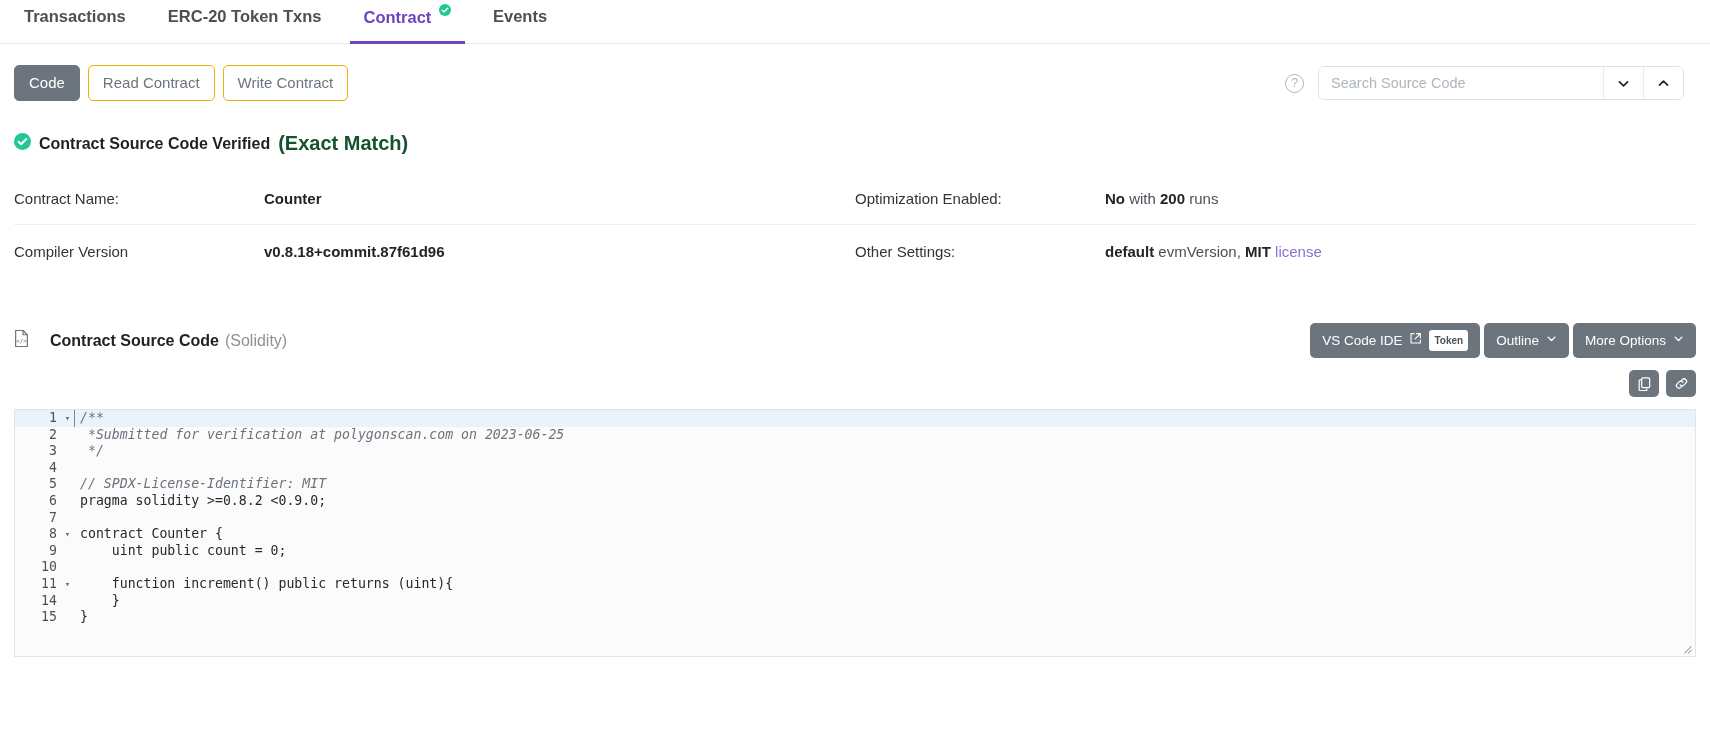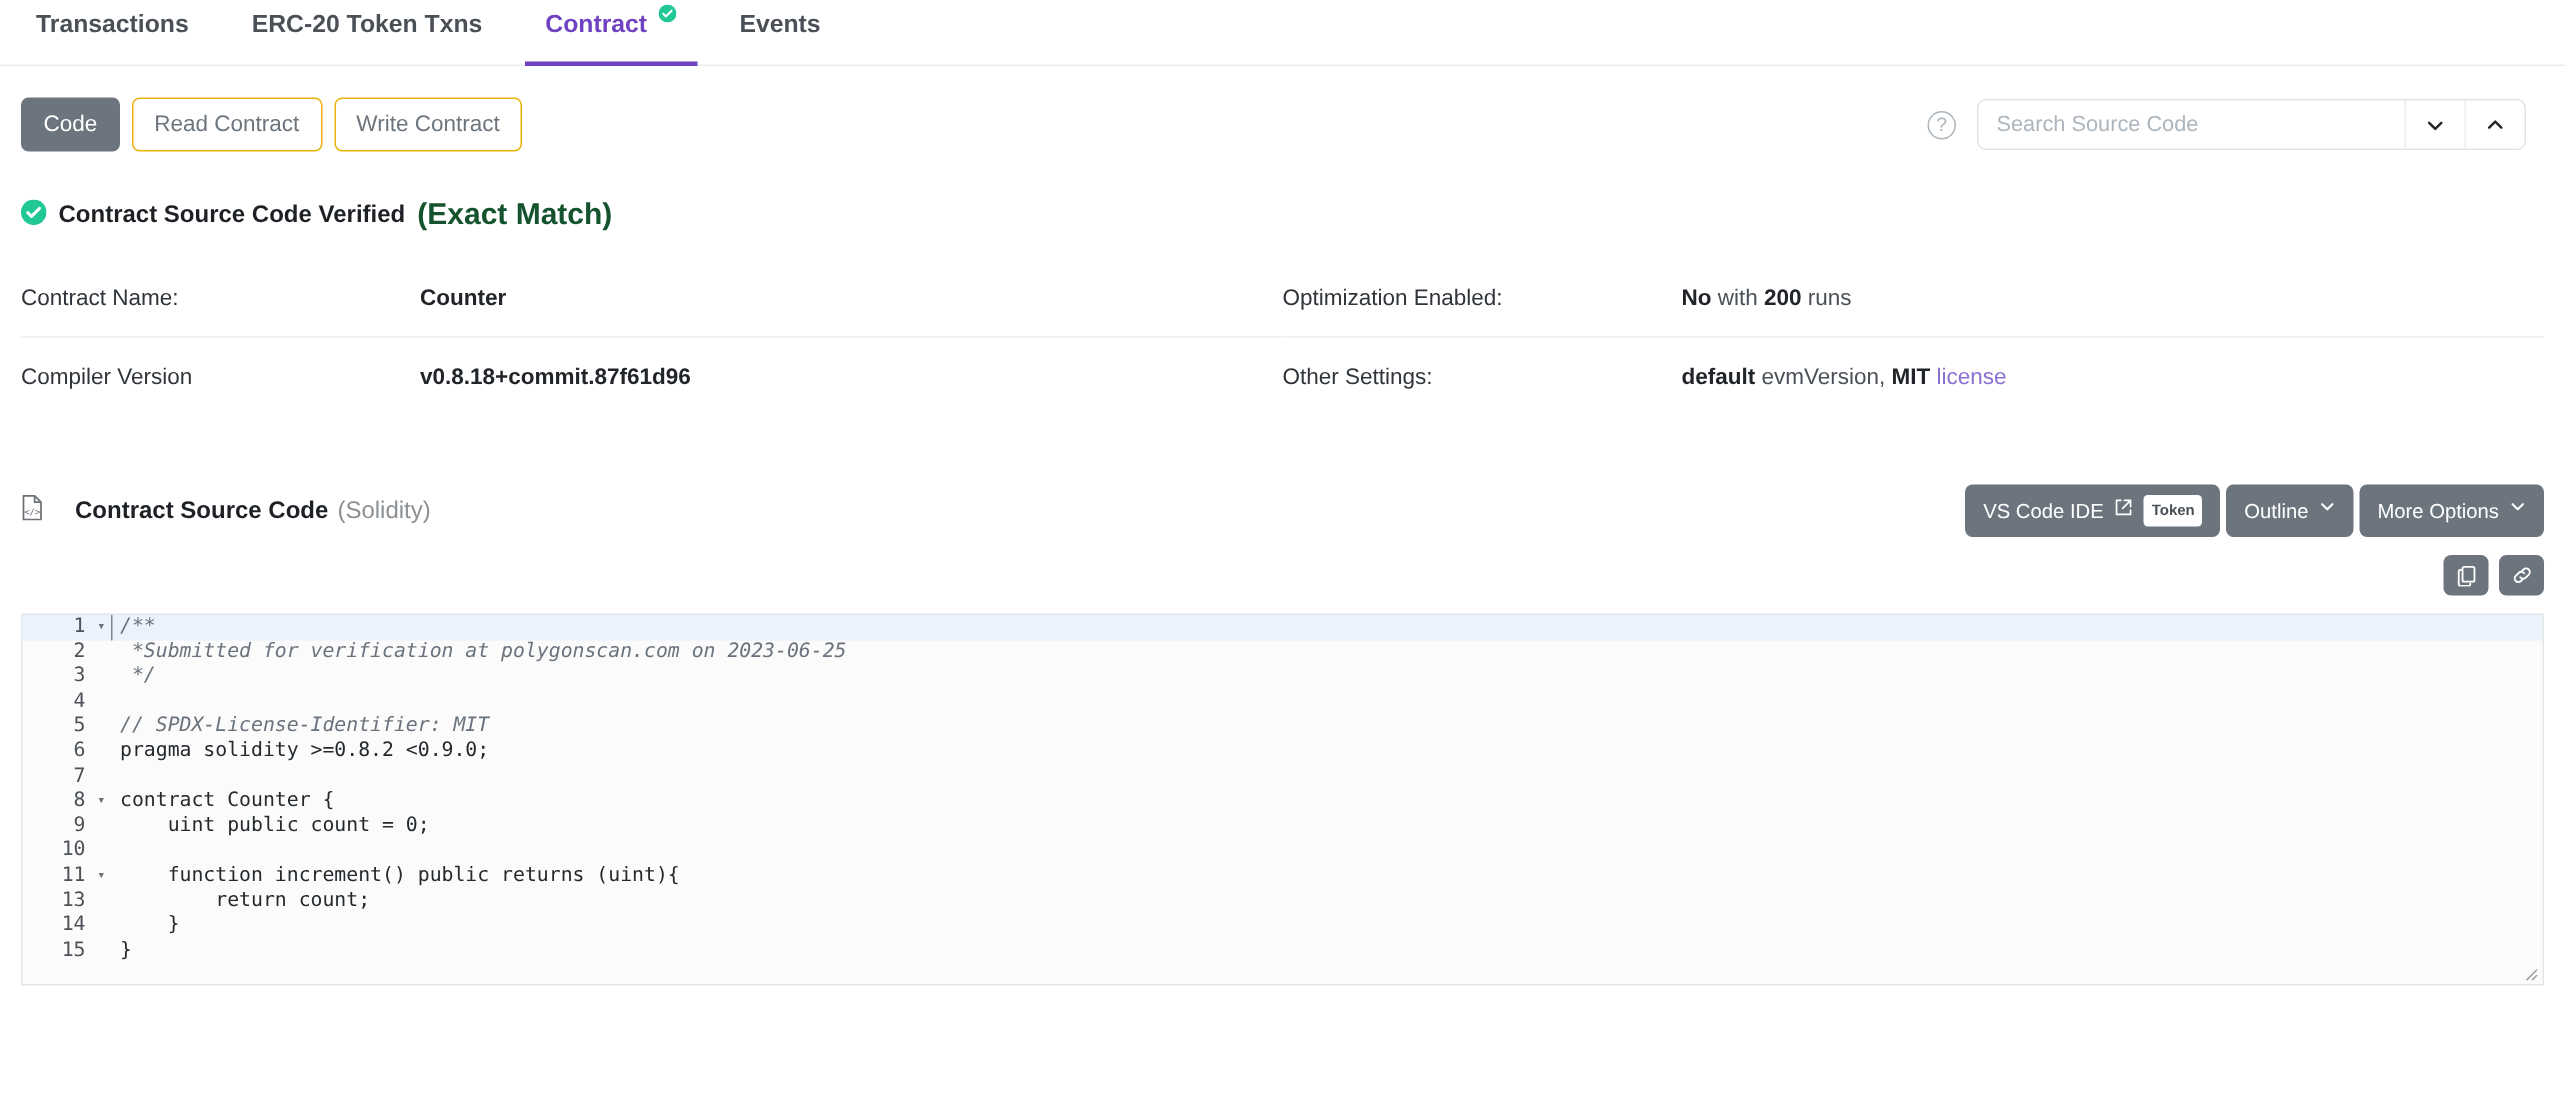--- a/index.html
+++ b/index.html
@@ -133,21 +133,21 @@
     align-items: center;
     height: 52px;
     border-bottom: 1px solid #eef0f2;
   }
   .info-row:last-child { border-bottom: none; }
   .info-label {
     width: 250px;
     font-size: 15px;
     color: #30353b;
   }
-  .info-value { font-size: 15px; color: #495057; margin-left: 16px; }
+  .info-value { font-size: 15px; color: #495057; }
   .info-value b { color: #212529; }
   .link { color: #8b6fd1; text-decoration: none; cursor: pointer; }
 
   
   .src-head {
     display: flex;
     align-items: center;
     padding: 46px 14px 0 14px;
   }
   .src-title { font-size: 16px; font-weight: bold; color: #1d2125; margin-left: 21px;}
@@ -390,21 +390,20 @@
       <div class="code-line"><div class="gutter">2</div><div class="fold"></div><div class="code-text cmt"> *Submitted for verification at polygonscan.com on 2023-06-25</div></div>
       <div class="code-line"><div class="gutter">3</div><div class="fold"></div><div class="code-text cmt"> */</div></div>
       <div class="code-line"><div class="gutter">4</div><div class="fold"></div><div class="code-text"></div></div>
       <div class="code-line"><div class="gutter">5</div><div class="fold"></div><div class="code-text cmt">// SPDX-License-Identifier: MIT</div></div>
       <div class="code-line"><div class="gutter">6</div><div class="fold"></div><div class="code-text">pragma solidity &gt;=0.8.2 &lt;0.9.0;</div></div>
       <div class="code-line"><div class="gutter">7</div><div class="fold"></div><div class="code-text"></div></div>
       <div class="code-line"><div class="gutter">8</div><div class="fold">▾</div><div class="code-text">contract Counter {</div></div>
       <div class="code-line"><div class="gutter">9</div><div class="fold"></div><div class="code-text">    uint public count = 0;</div></div>
       <div class="code-line"><div class="gutter">10</div><div class="fold"></div><div class="code-text"></div></div>
       <div class="code-line"><div class="gutter">11</div><div class="fold">▾</div><div class="code-text">    function increment() public returns (uint){</div></div>
-      <div class="code-line"><div class="gutter">13</div><div class="fold"></div><div class="code-text">        return count;</div></div>
       <div class="code-line"><div class="gutter">14</div><div class="fold"></div><div class="code-text">    }</div></div>
       <div class="code-line"><div class="gutter">15</div><div class="fold"></div><div class="code-text">}</div></div>
     </div>
   <span class="resize-grip">
     <svg width="11" height="11" viewBox="0 0 12 12">
         <path d="M11 4L4 11M11 8l-3 3" stroke="#9aa0a6" stroke-width="1.1" fill="none" stroke-linecap="round"></path>
       </svg>
   </span>
 </div>
 

